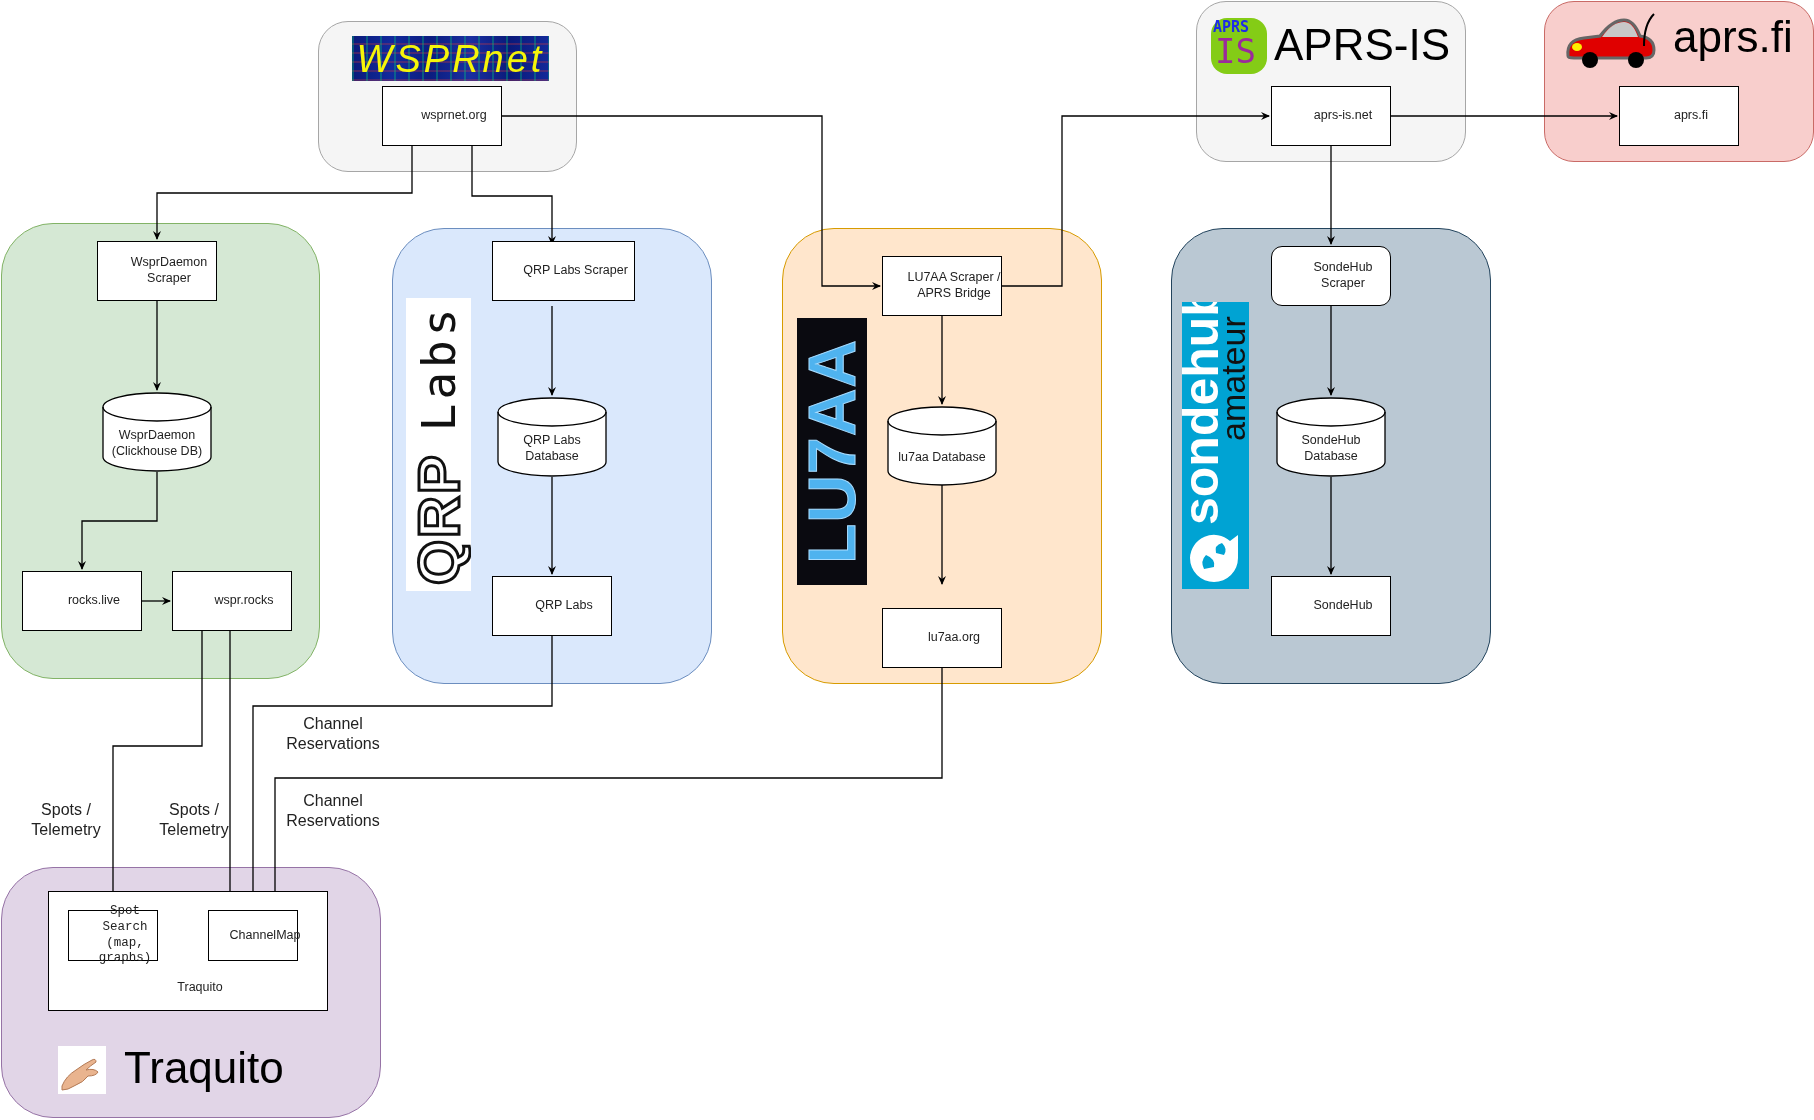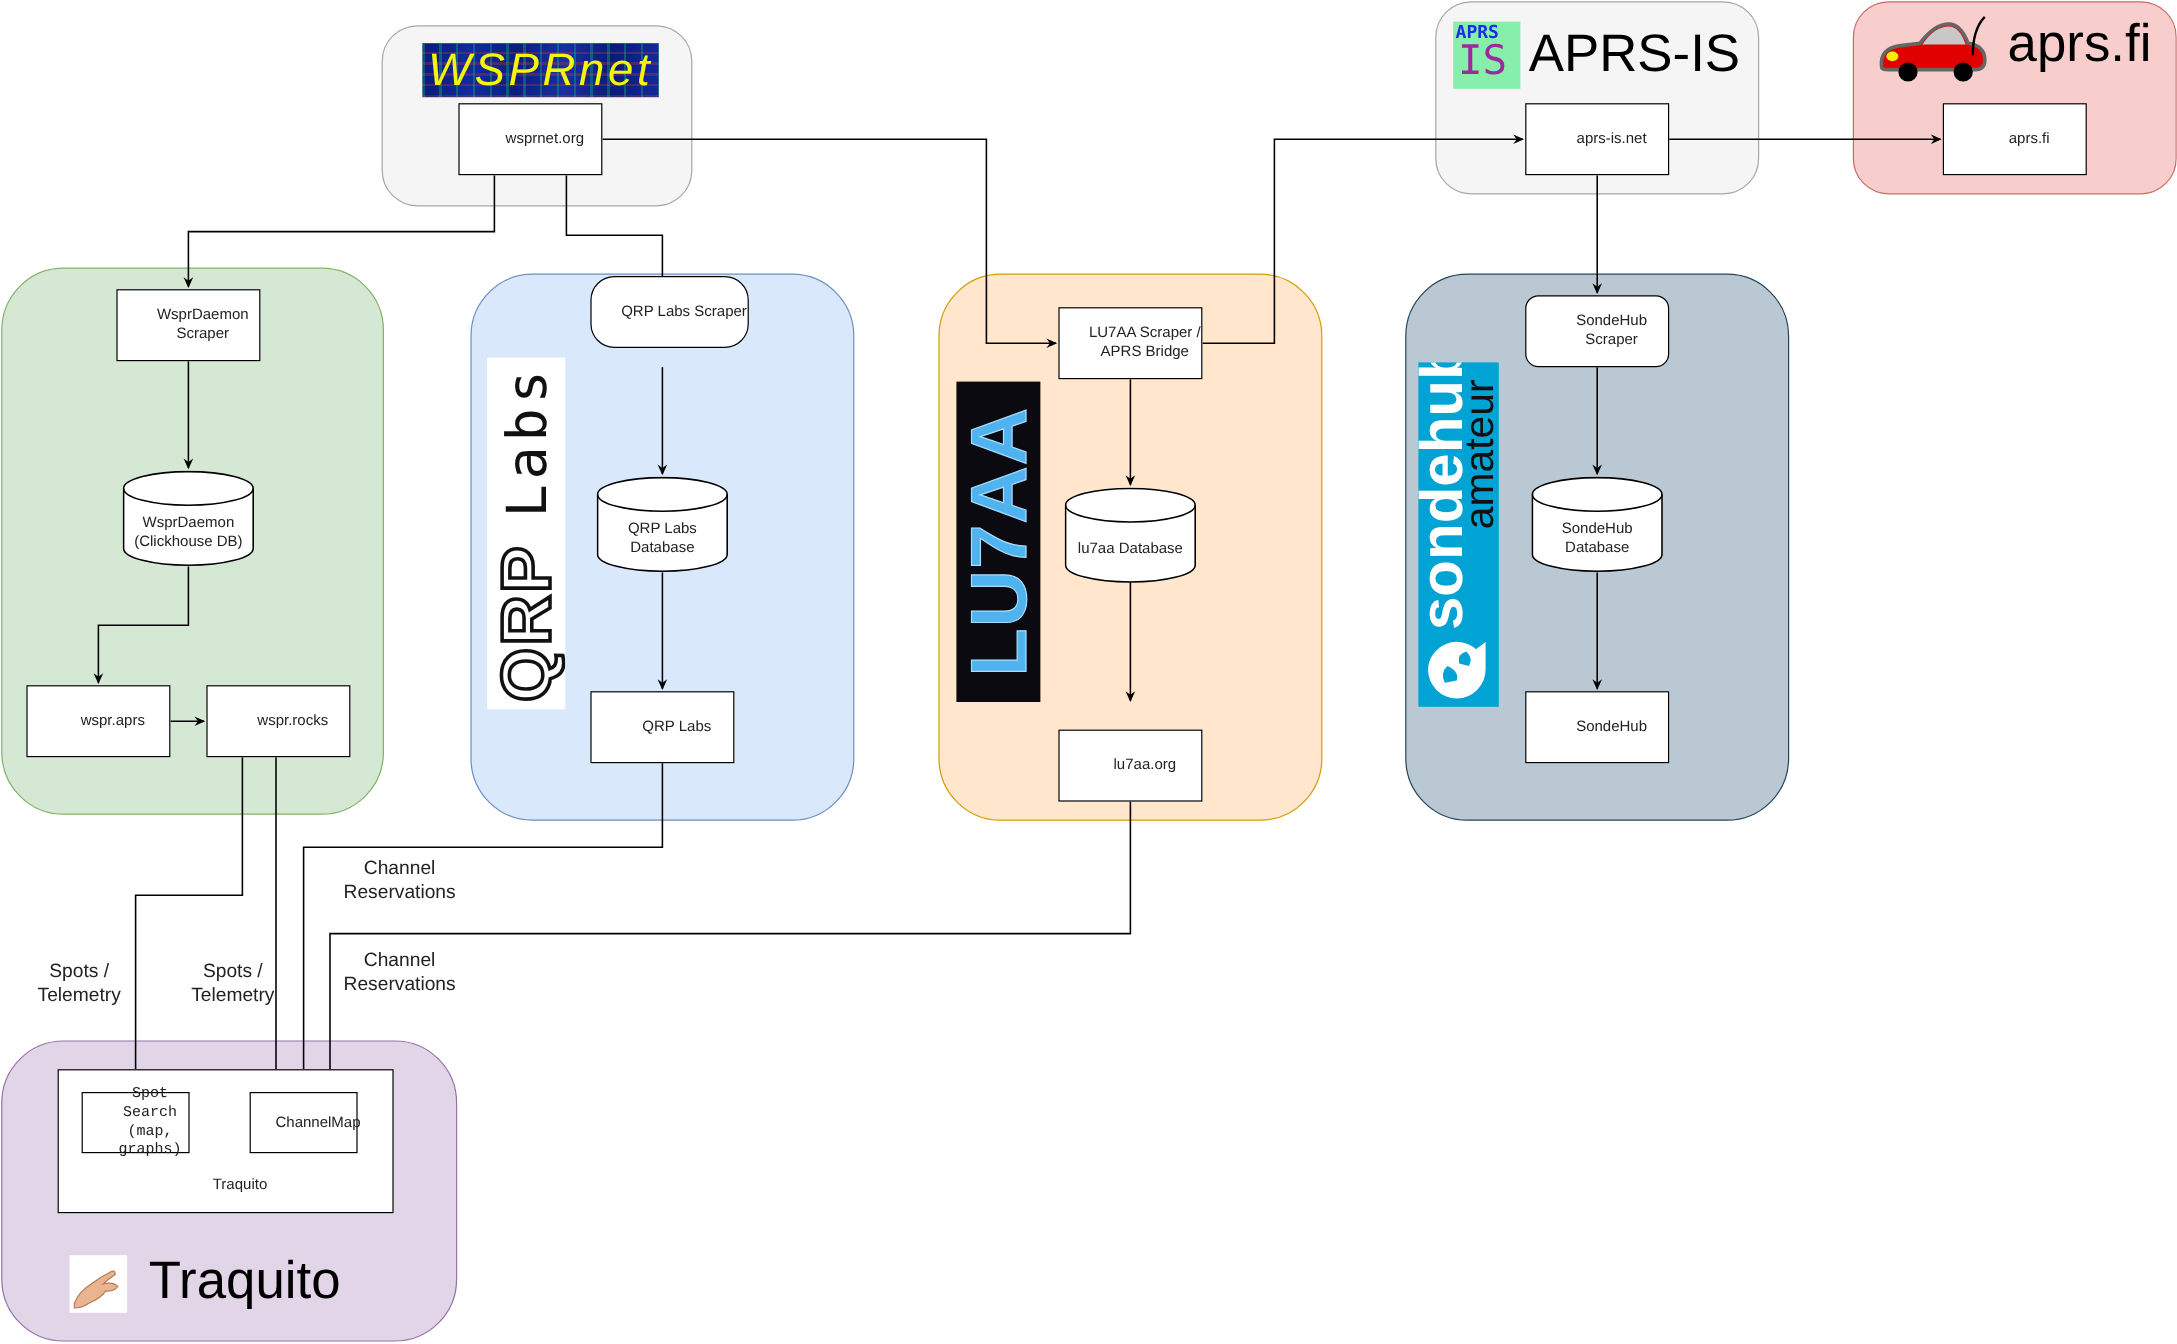--- a/index.html
+++ b/index.html
@@ -36,21 +36,21 @@
 <div class="group g-qrp"></div>
 <div class="group g-lu"></div>
 <div class="group g-sh"></div>
 <div class="group g-tq"></div>
 
 <div class="logo" style="left:352px;top:36px;width:197px;height:45px;background:linear-gradient(90deg,#0a1a7a,#122a9c 20%,#0b1d80 40%,#1a2fa0 60%,#0a1a7a 80%,#13299a);overflow:hidden;">
   <div style="position:absolute;inset:0;background:repeating-linear-gradient(90deg,rgba(0,200,120,.35) 0 2px,transparent 2px 14px),repeating-linear-gradient(0deg,rgba(255,60,40,.25) 0 2px,transparent 2px 9px);"></div>
   <span style="position:absolute;left:0;right:0;top:2px;text-align:center;font-size:38px;font-style:italic;color:#f5f50a;letter-spacing:3px;font-family:Liberation Sans, sans-serif;">WSPRnet</span>
 </div>
 
-<div class="logo" style="left:1211px;top:18px;width:56px;height:56px;background:#86efac;">
+<div class="logo" style="left:1211px;top:18px;width:56px;height:56px;background:#84cc16;border-radius:16px;">
   <span style="position:absolute;left:2px;top:0;font-size:15px;font-weight:bold;color:#1d2be8;font-family:'DejaVu Sans Mono',monospace;">APRS</span>
   <span style="position:absolute;left:4px;top:16px;font-size:34px;color:#9b2a9c;font-family:'DejaVu Sans Mono',monospace;line-height:1;">IS</span>
 </div>
 <div class="big-title" style="left:1274px;top:20px;">APRS-IS</div>
 
 <svg class="logo" width="100" height="60" style="left:1560px;top:10px;" viewBox="0 0 100 60">
   <path d="M8 46 Q6 30 24 28 L40 26 Q52 10 64 10 Q74 10 80 26 Q94 28 94 40 Q94 48 86 48 L14 48 Q8 48 8 46Z" fill="#e00000" stroke="#666" stroke-width="3"></path>
   <path d="M42 27 Q52 12 64 12 Q73 12 78 27 Z" fill="#c8c8c8"></path>
   <ellipse cx="17" cy="37" rx="5" ry="4" fill="#ffee00"></ellipse>
   <circle cx="30" cy="50" r="8" fill="#000"></circle>
@@ -115,23 +115,23 @@
     <path d="M552 634 V706 H253 V908" marker-end="url(#arr)"></path>
     <path d="M942 644 V778 H275 V908" marker-end="url(#arr)"></path>
   </g>
 </svg>
 
 <div class="node" style="left:382px;top:86px;width:120px;height:60px;">wsprnet.org</div>
 <div class="node" style="left:1271px;top:86px;width:120px;height:60px;">aprs-is.net</div>
 <div class="node" style="left:1619px;top:86px;width:120px;height:60px;">aprs.fi</div>
 <div class="node" style="left:97px;top:241px;width:120px;height:60px;">WsprDaemon
 Scraper</div>
-<div class="node" style="left:22px;top:571px;width:120px;height:60px;">wspr.aprs</div>
+<div class="node" style="left:22px;top:571px;width:120px;height:60px;">rocks.live</div>
 <div class="node" style="left:172px;top:571px;width:120px;height:60px;">wspr.rocks</div>
-<div class="node" style="left:492px;top:230px;width:132px;height:60px;border-radius:20px;">QRP Labs Scraper</div>
+<div class="node" style="left:492px;top:241px;width:143px;height:60px;">QRP Labs Scraper</div>
 <div class="node" style="left:492px;top:576px;width:120px;height:60px;">QRP Labs</div>
 <div class="node" style="left:882px;top:256px;width:120px;height:60px;">LU7AA Scraper /
 APRS Bridge</div>
 <div class="node" style="left:882px;top:586px;width:120px;height:60px;margin-top:22px;">lu7aa.org</div>
 <div class="node" style="left:1271px;top:246px;width:120px;height:60px;border-radius:11px;">SondeHub Scraper</div>
 <div class="node" style="left:1271px;top:576px;width:120px;height:60px;">SondeHub</div>
 
 <div class="node" style="left:48px;top:891px;width:280px;height:120px;align-items:flex-end;padding-bottom:14px;">
   <span>Traquito</span>
 </div>

